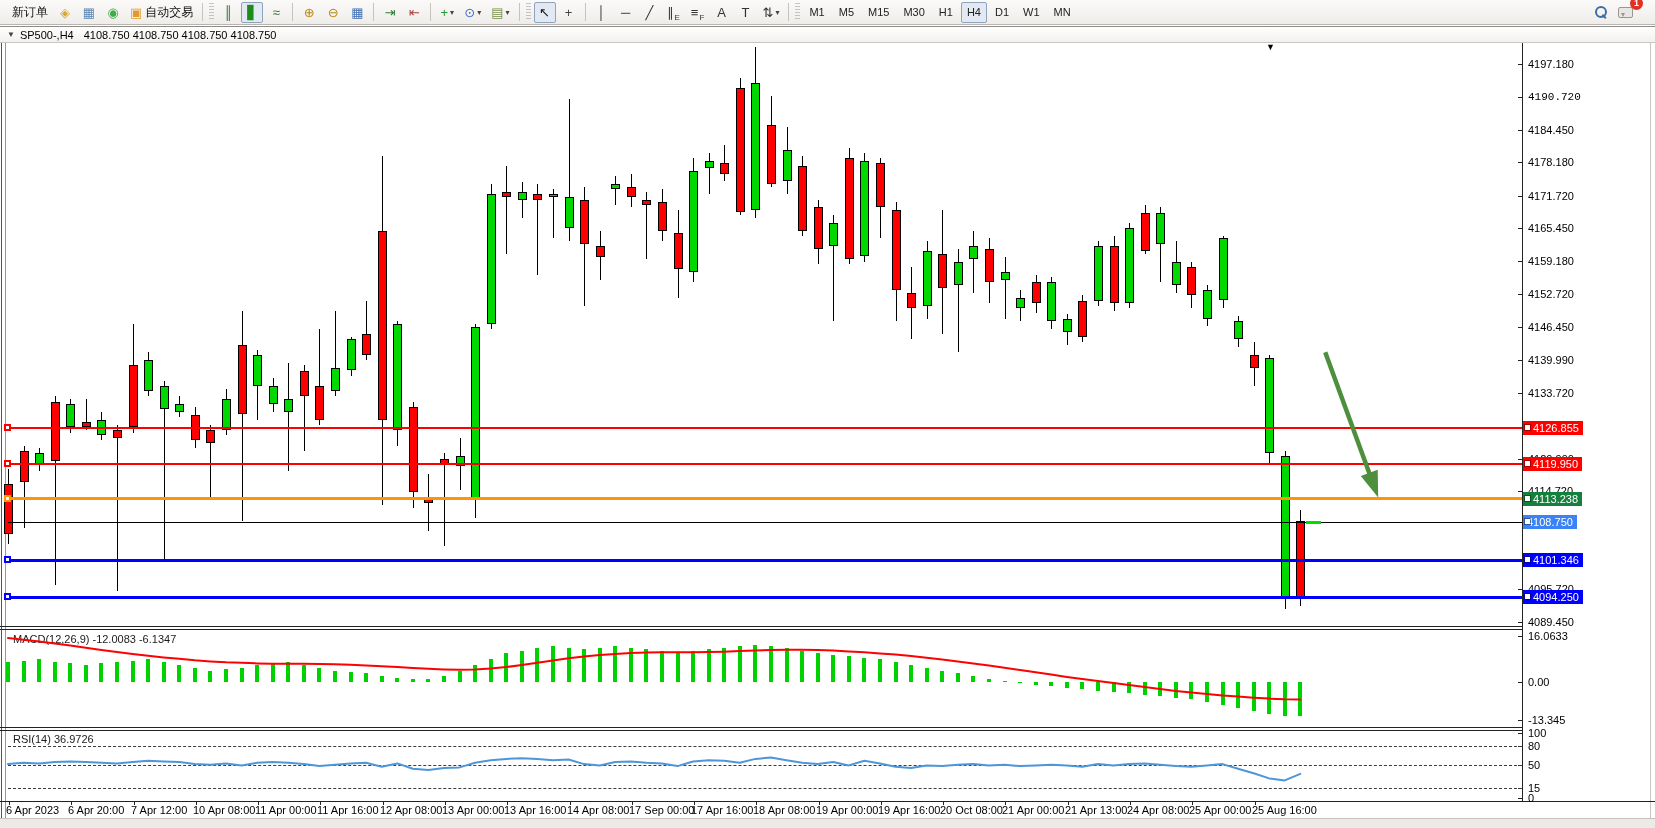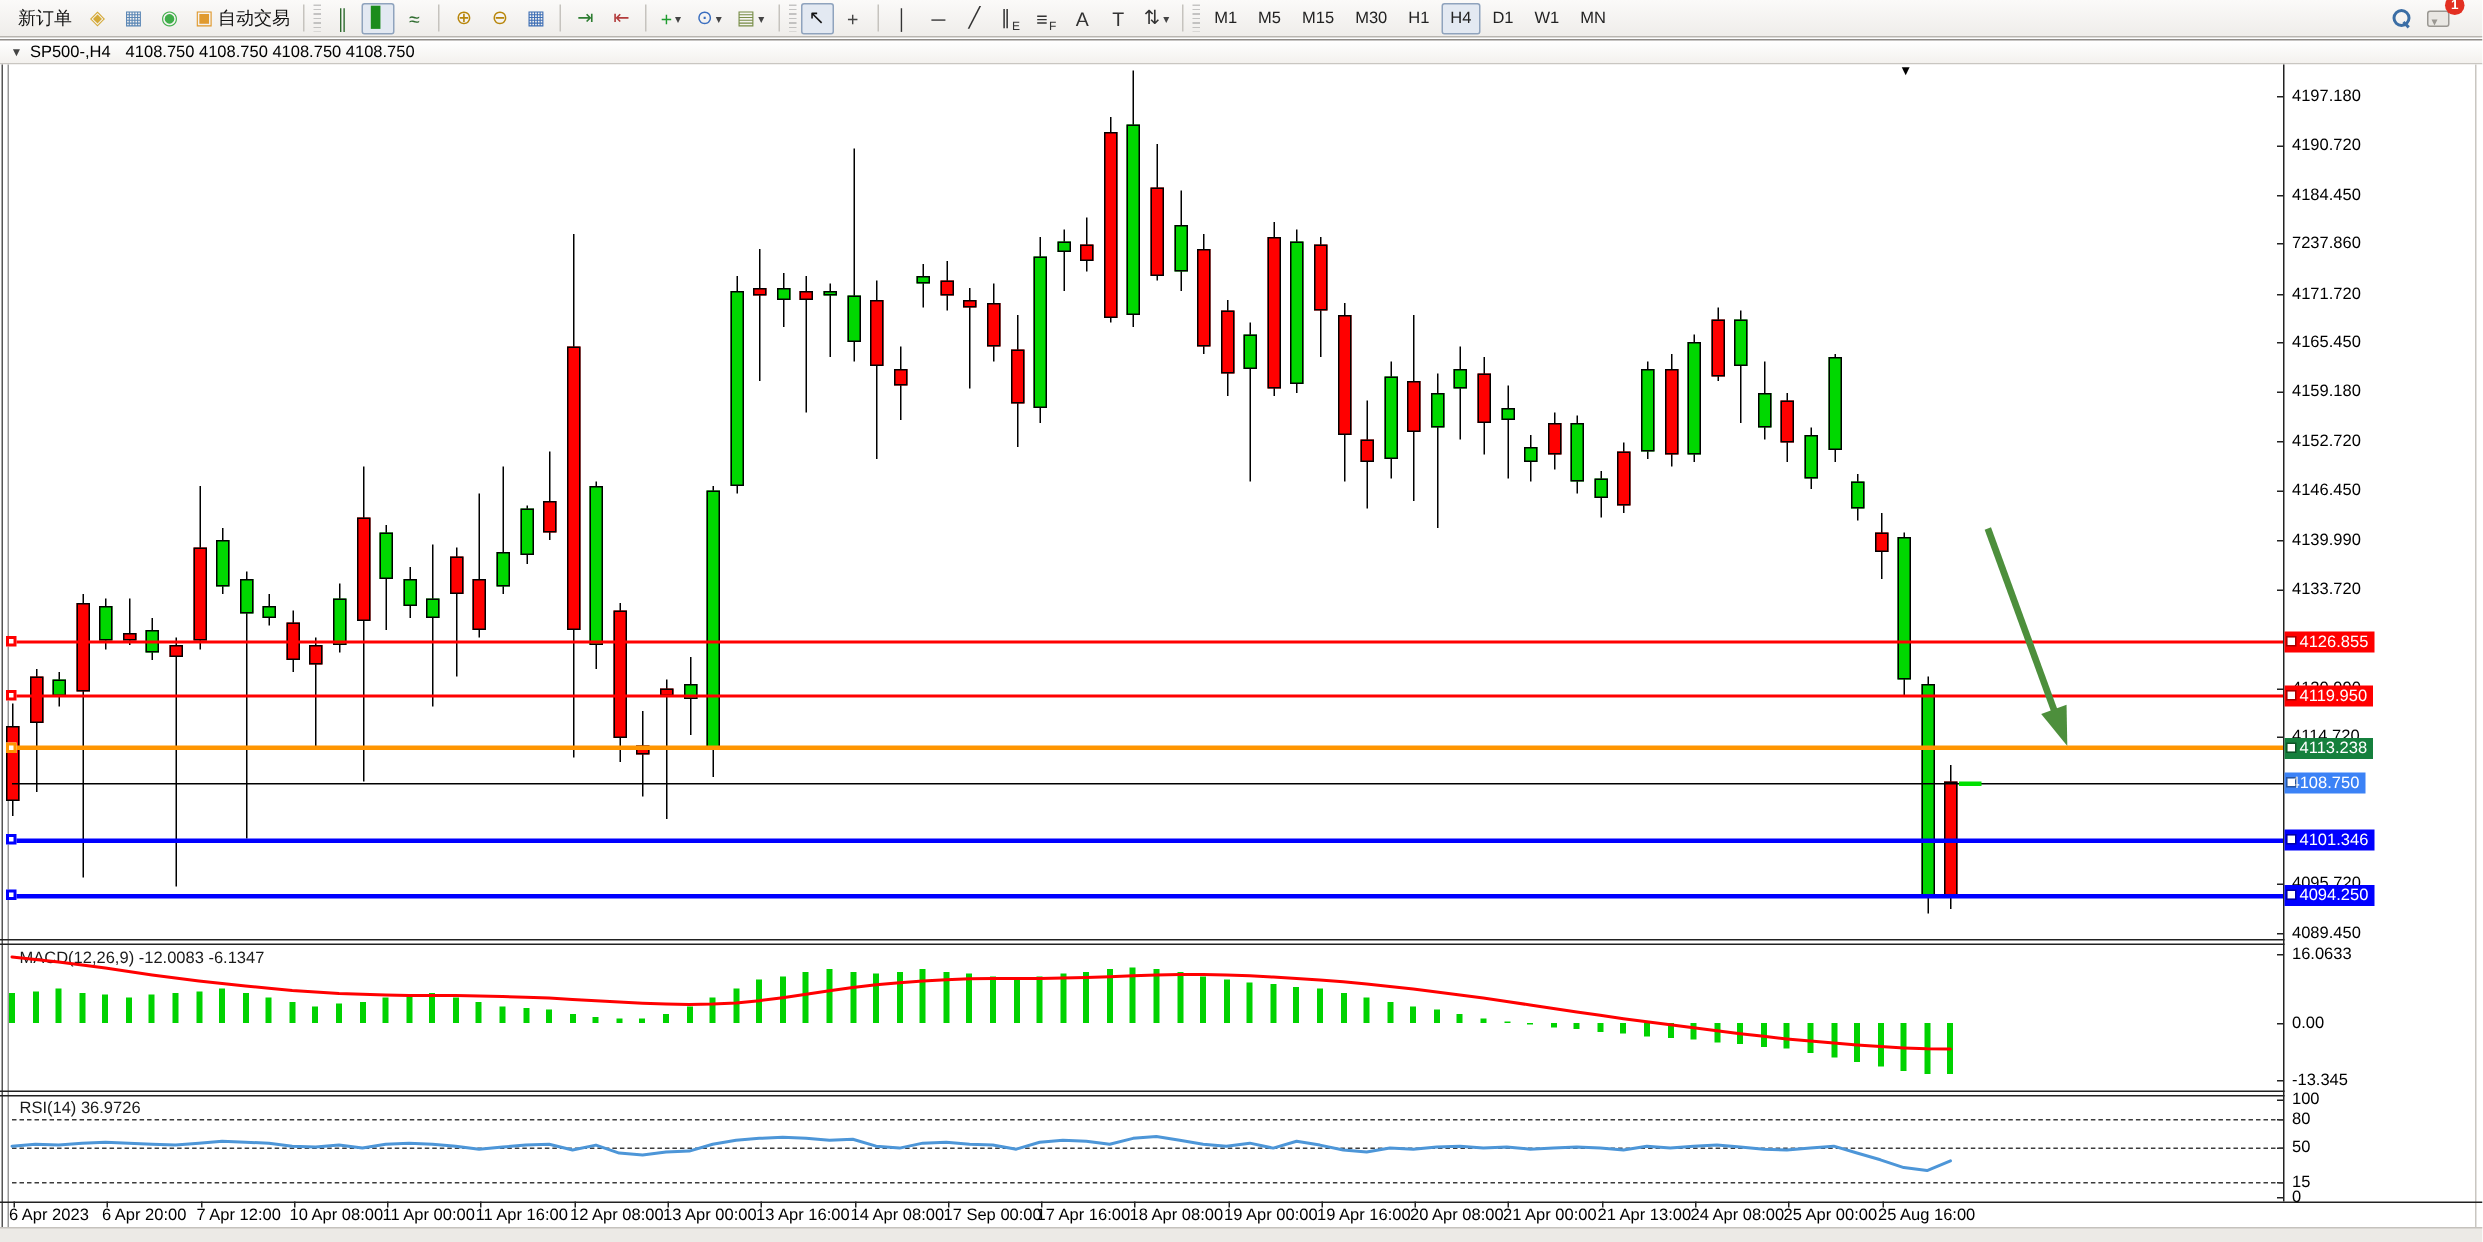--- a/index.html
+++ b/index.html
@@ -199,25 +199,25 @@
       <div class="vline-edge" style="left: 1650px; height: 775px; background: rgb(201, 198, 193);"></div>
       <div class="axis-sep"></div>
       <div class="pane-border" style="top: 583px;"></div>
       <div class="pane-border" style="top: 586px;"></div>
       <div class="pane-border" style="top: 684px;"></div>
       <div class="pane-border" style="top: 687px;"></div>
       <div class="pane-border" style="top: 758px; width: 1655px;"></div>
       <div class="px-tick" style="top: 21px;"></div>
       <div class="px-label" style="top: 15px;">4197.180</div>
       <div class="px-tick" style="top: 54px;"></div>
-      <div class="px-label" style="top: 48px;">4190.720</div>
+      <div class="px-label" style="top: 48px; font-family: Liberation Mono, monospace;">4190.720</div>
       <div class="px-tick" style="top: 87px;"></div>
       <div class="px-label" style="top: 81px;">4184.450</div>
       <div class="px-tick" style="top: 119px;"></div>
-      <div class="px-label" style="top: 113px;">7237.860</div>
+      <div class="px-label" style="top: 113px;">4178.180</div>
       <div class="px-tick" style="top: 153px;"></div>
       <div class="px-label" style="top: 147px;">4171.720</div>
       <div class="px-tick" style="top: 185px;"></div>
       <div class="px-label" style="top: 179px;">4165.450</div>
       <div class="px-tick" style="top: 218px;"></div>
       <div class="px-label" style="top: 212px;">4159.180</div>
       <div class="px-tick" style="top: 251px;"></div>
       <div class="px-label" style="top: 245px;">4152.720</div>
       <div class="px-tick" style="top: 284px;"></div>
       <div class="px-label" style="top: 278px;">4146.450</div>
@@ -444,21 +444,21 @@
       <div class="t-label" style="left: 629px;">17 Sep 00:00</div>
       <div class="t-tick" style="left: 694px;"></div>
       <div class="t-label" style="left: 691px;">17 Apr 16:00</div>
       <div class="t-tick" style="left: 756px;"></div>
       <div class="t-label" style="left: 753px;">18 Apr 08:00</div>
       <div class="t-tick" style="left: 819px;"></div>
       <div class="t-label" style="left: 816px;">19 Apr 00:00</div>
       <div class="t-tick" style="left: 881px;"></div>
       <div class="t-label" style="left: 878px;">19 Apr 16:00</div>
       <div class="t-tick" style="left: 943px;"></div>
-      <div class="t-label" style="left: 940px;">20 Apr 08:00</div>
+      <div class="t-label" style="left: 940px;">20 Oct 08:00</div>
       <div class="t-tick" style="left: 1005px;"></div>
       <div class="t-label" style="left: 1002px;">21 Apr 00:00</div>
       <div class="t-tick" style="left: 1068px;"></div>
       <div class="t-label" style="left: 1065px;">21 Apr 13:00</div>
       <div class="t-tick" style="left: 1130px;"></div>
       <div class="t-label" style="left: 1127px;">24 Apr 08:00</div>
       <div class="t-tick" style="left: 1192px;"></div>
       <div class="t-label" style="left: 1189px;">25 Apr 00:00</div>
       <div class="t-tick" style="left: 1255px;"></div>
       <div class="t-label" style="left: 1252px;">25 Aug 16:00</div>

